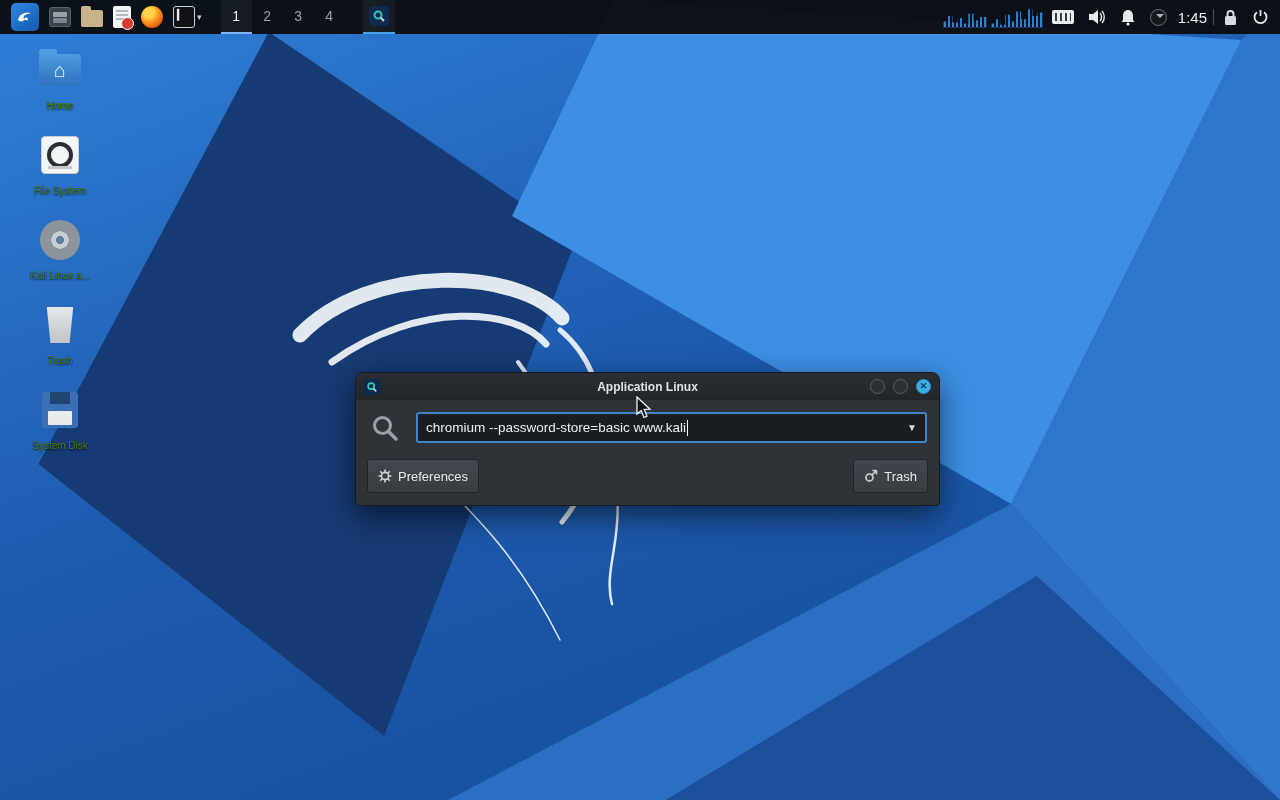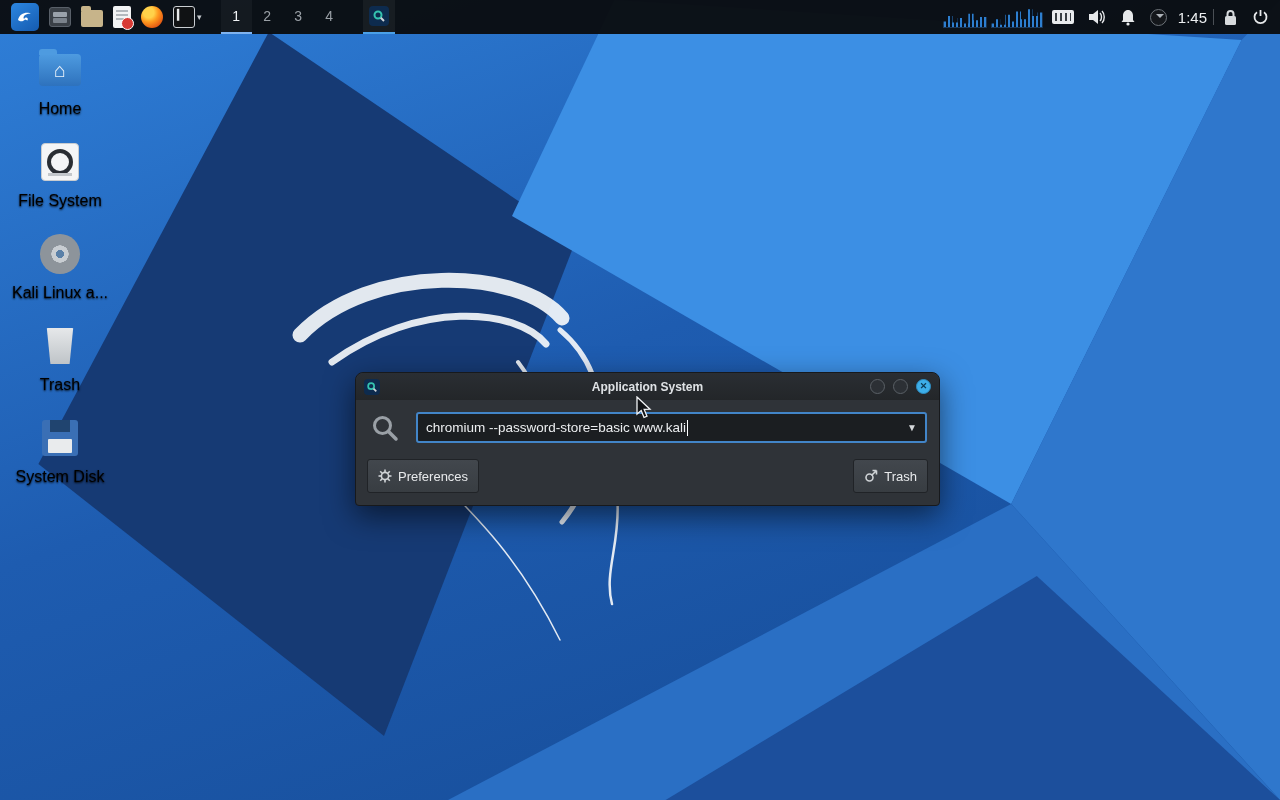--- a/index.html
+++ b/index.html
@@ -50,21 +50,21 @@
                     background:repeating-linear-gradient(90deg,#3a3f44 0 2px, transparent 2px 5px); }
   .clock { font-size:15px; color:#eceef0; padding:0 2px; }
   .sep { width:1px; height:16px; background:#4a4f55; }
   .status-circle { width:17px; height:17px; border-radius:50%; background:#14171b; border:1.5px solid #6d7379; position:relative; }
   .status-circle:before { content:""; position:absolute; left:5px; top:4px; border:4px solid transparent; border-top-color:#aeb4ba; }
 
   
   .desk { position:absolute; left:18px; top:48px; display:flex; flex-direction:column; gap:22px; z-index:5; }
   .dicon { width:84px; display:flex; flex-direction:column; align-items:center; gap:8px; cursor:pointer; }
   .dicon .glyph { height:44px; display:flex; align-items:center; justify-content:center; }
-  .dicon .lbl { color:#000000; font-size:16px; text-shadow:0 1px 2px rgba(0,0,0,.9); white-space:nowrap; }
+  .dicon .lbl { color:#4d7c0f; font-size:10px; text-shadow:0 1px 2px rgba(0,0,0,.9); white-space:nowrap; }
   .ic-home { width:42px; height:32px; background:linear-gradient(#4e9be0,#2e72bd); border-radius:4px; position:relative; display:flex; align-items:center; justify-content:center; color:#eaf2fb; font-size:20px; }
   .ic-home:before { content:""; position:absolute; left:0; top:-5px; width:18px; height:6px; background:#4e9be0; border-radius:3px 3px 0 0; }
   .ic-fs { width:38px; height:38px; background:#f4f5f6; border-radius:4px; border:1px solid #c8ccd0; display:flex; align-items:center; justify-content:center; position:relative; }
   .ic-fs:before { content:""; width:18px; height:18px; border-radius:50%; border:4px solid #2a2e33; }
   .ic-fs:after { content:""; position:absolute; bottom:4px; left:6px; right:6px; height:3px; background:#c3c7cb; }
   .ic-trash { width:30px; height:36px; background:linear-gradient(#e6e8ea,#bfc4c8); clip-path:polygon(6% 0,94% 0,82% 100%,18% 100%); border-radius:3px; position:relative; }
   .ic-disc { width:40px; height:40px; border-radius:50%; background:radial-gradient(circle,#5a80a8 0 14%, #c8cdd2 15% 30%, #8d949b 31% 70%, #6f767d 100%); }
   .ic-floppy { width:36px; height:36px; background:#3a6fb5; border-radius:3px; position:relative; }
   .ic-floppy:before { content:""; position:absolute; top:0; left:8px; right:8px; height:12px; background:#20446f; }
   .ic-floppy:after { content:""; position:absolute; bottom:3px; left:6px; right:6px; height:14px; background:#e9ebed; border-radius:1px; }
@@ -224,21 +224,21 @@
 </div>
 
 <div class="dialog">
   <div class="titlebar">
     <span class="finder-ic" style="width:16px;height:16px;">
       <svg width="12" height="12" viewBox="0 0 14 14">
           <circle cx="6" cy="6" r="3.5" fill="none" stroke="#35c3b0" stroke-width="2"></circle>
           <line x1="8.8" y1="8.8" x2="12" y2="12" stroke="#d0d4d8" stroke-width="2"></line>
         </svg>
     </span>
-    <span class="title">Application System</span>
+    <span class="title">Application Linux</span>
     <div class="win-controls">
       <div class="wbtn"></div>
       <div class="wbtn"></div>
       <div class="wbtn close">✕</div>
     </div>
   </div>
 
   <div class="search-row">
     <svg width="30" height="30" viewBox="0 0 30 30">
       <circle cx="12.5" cy="12.5" r="8" fill="none" stroke="#9aa0a6" stroke-width="3"></circle>

